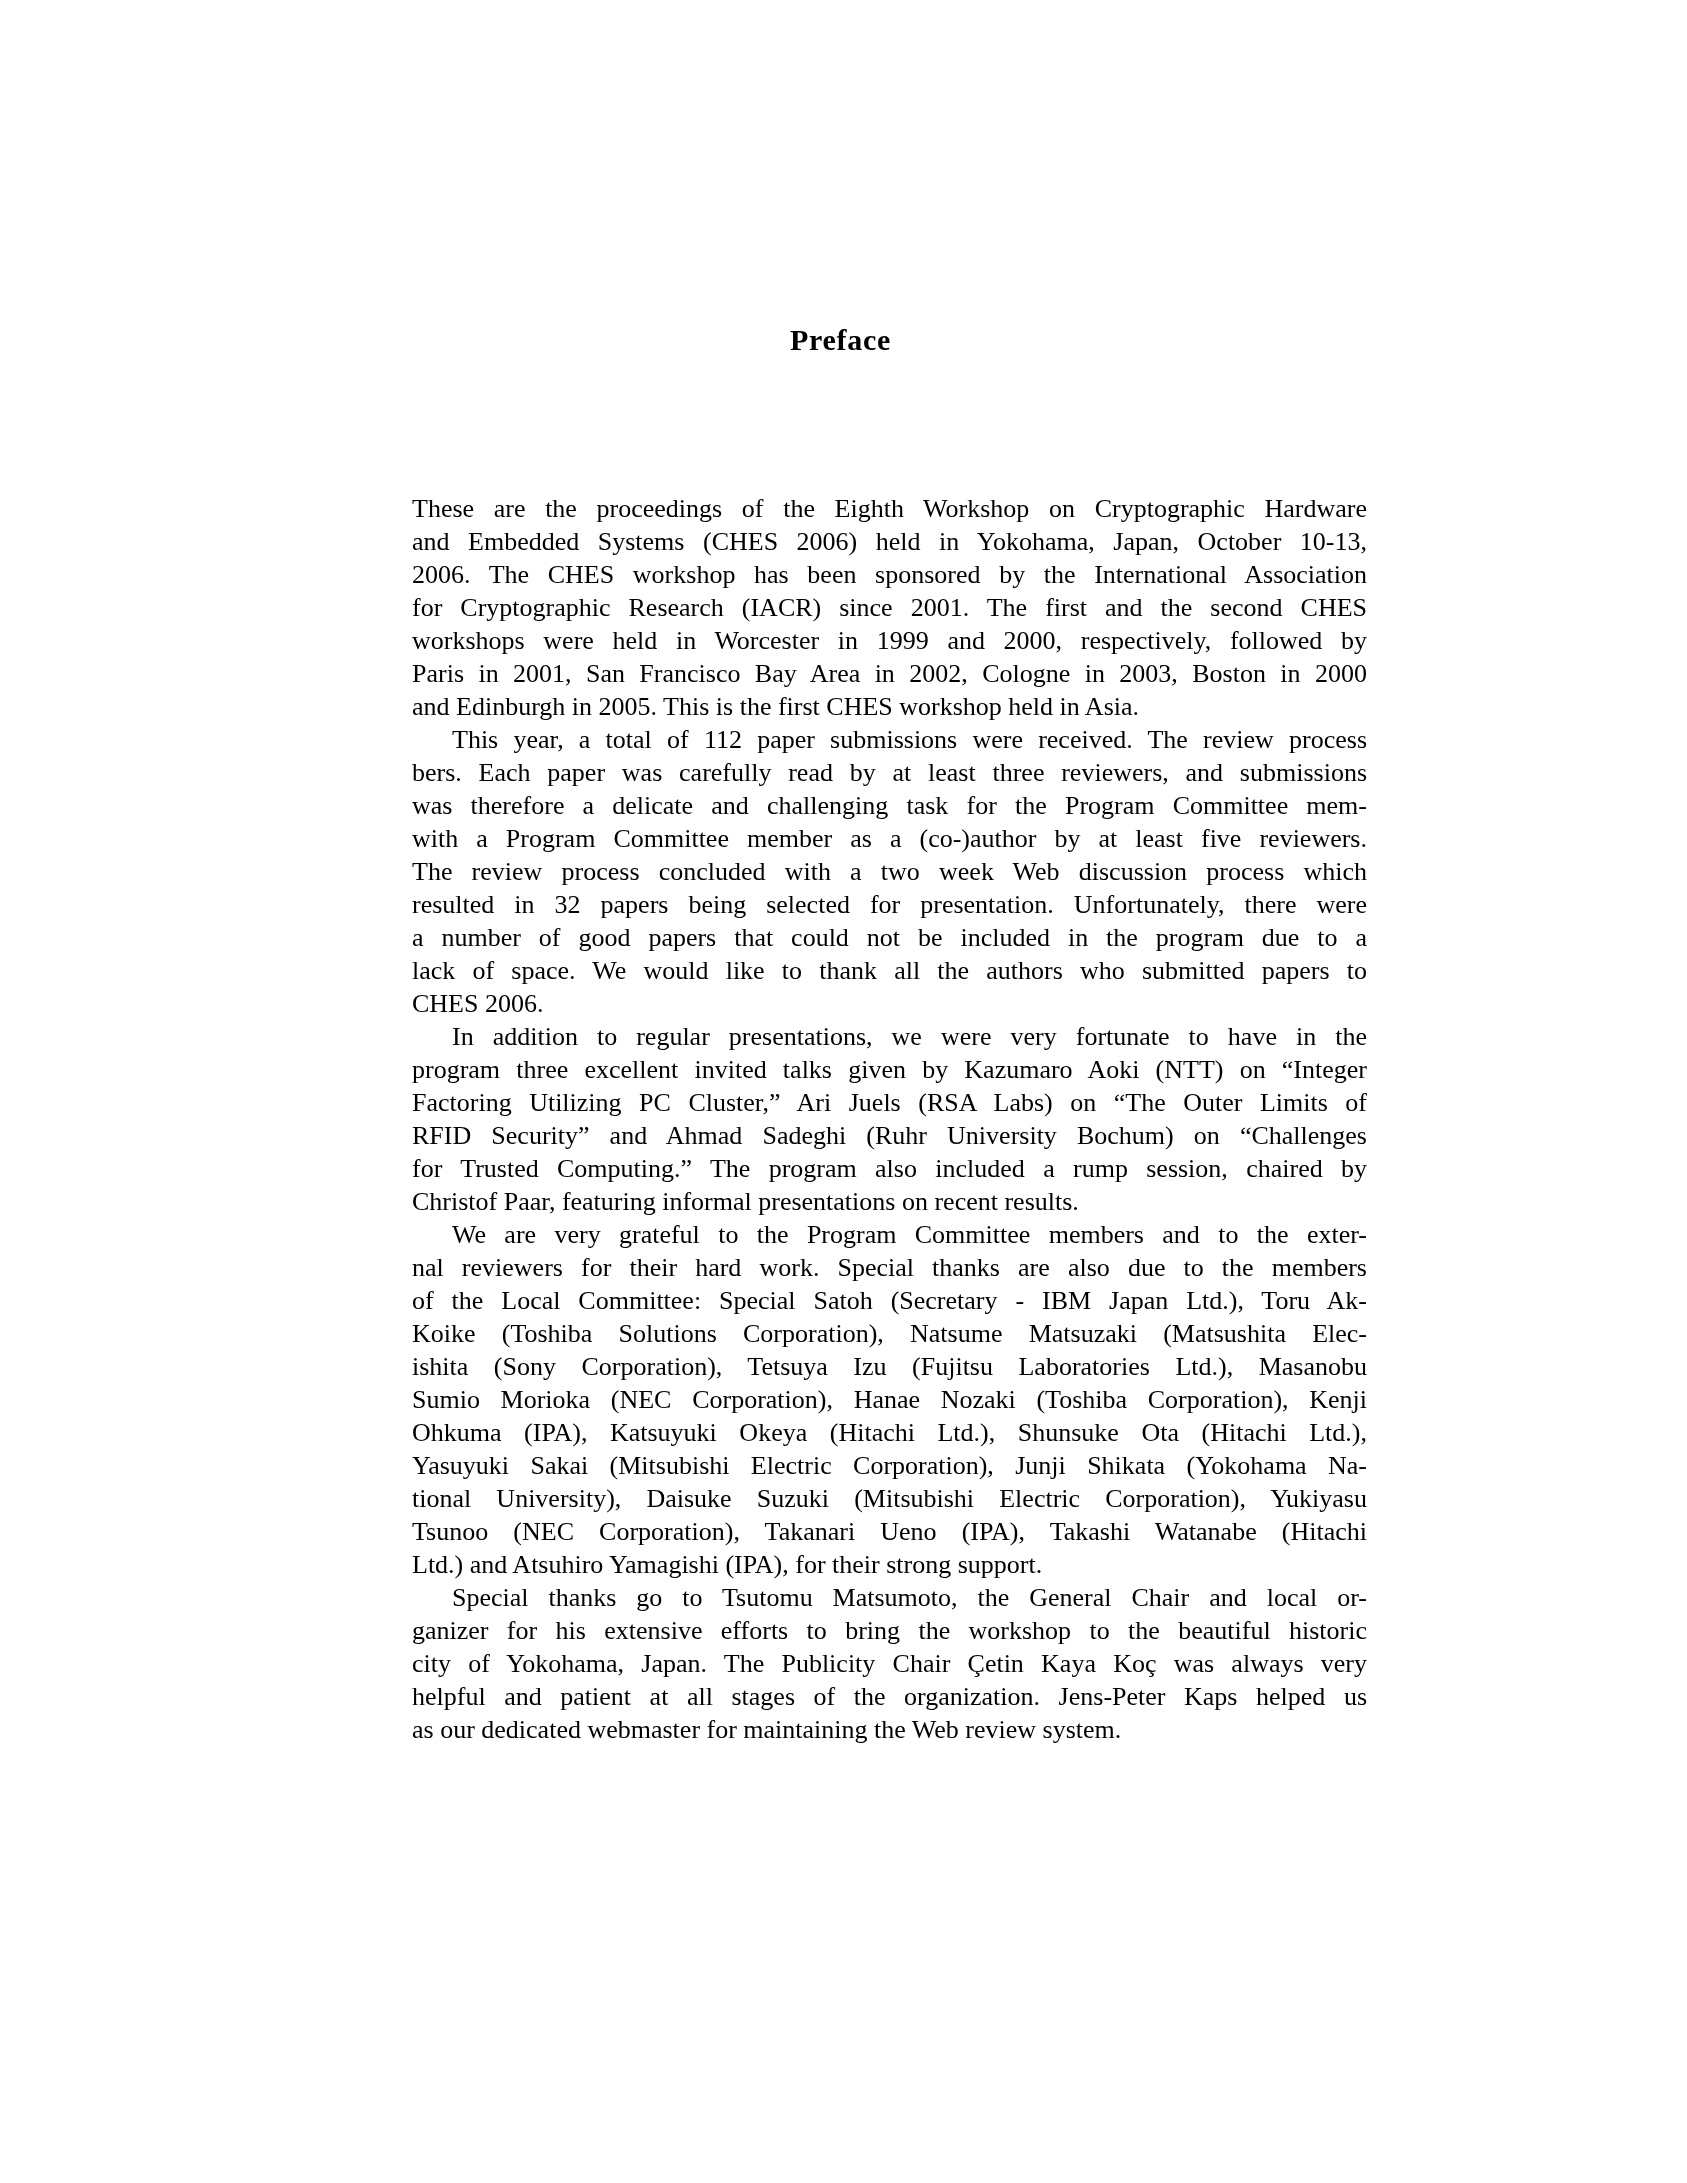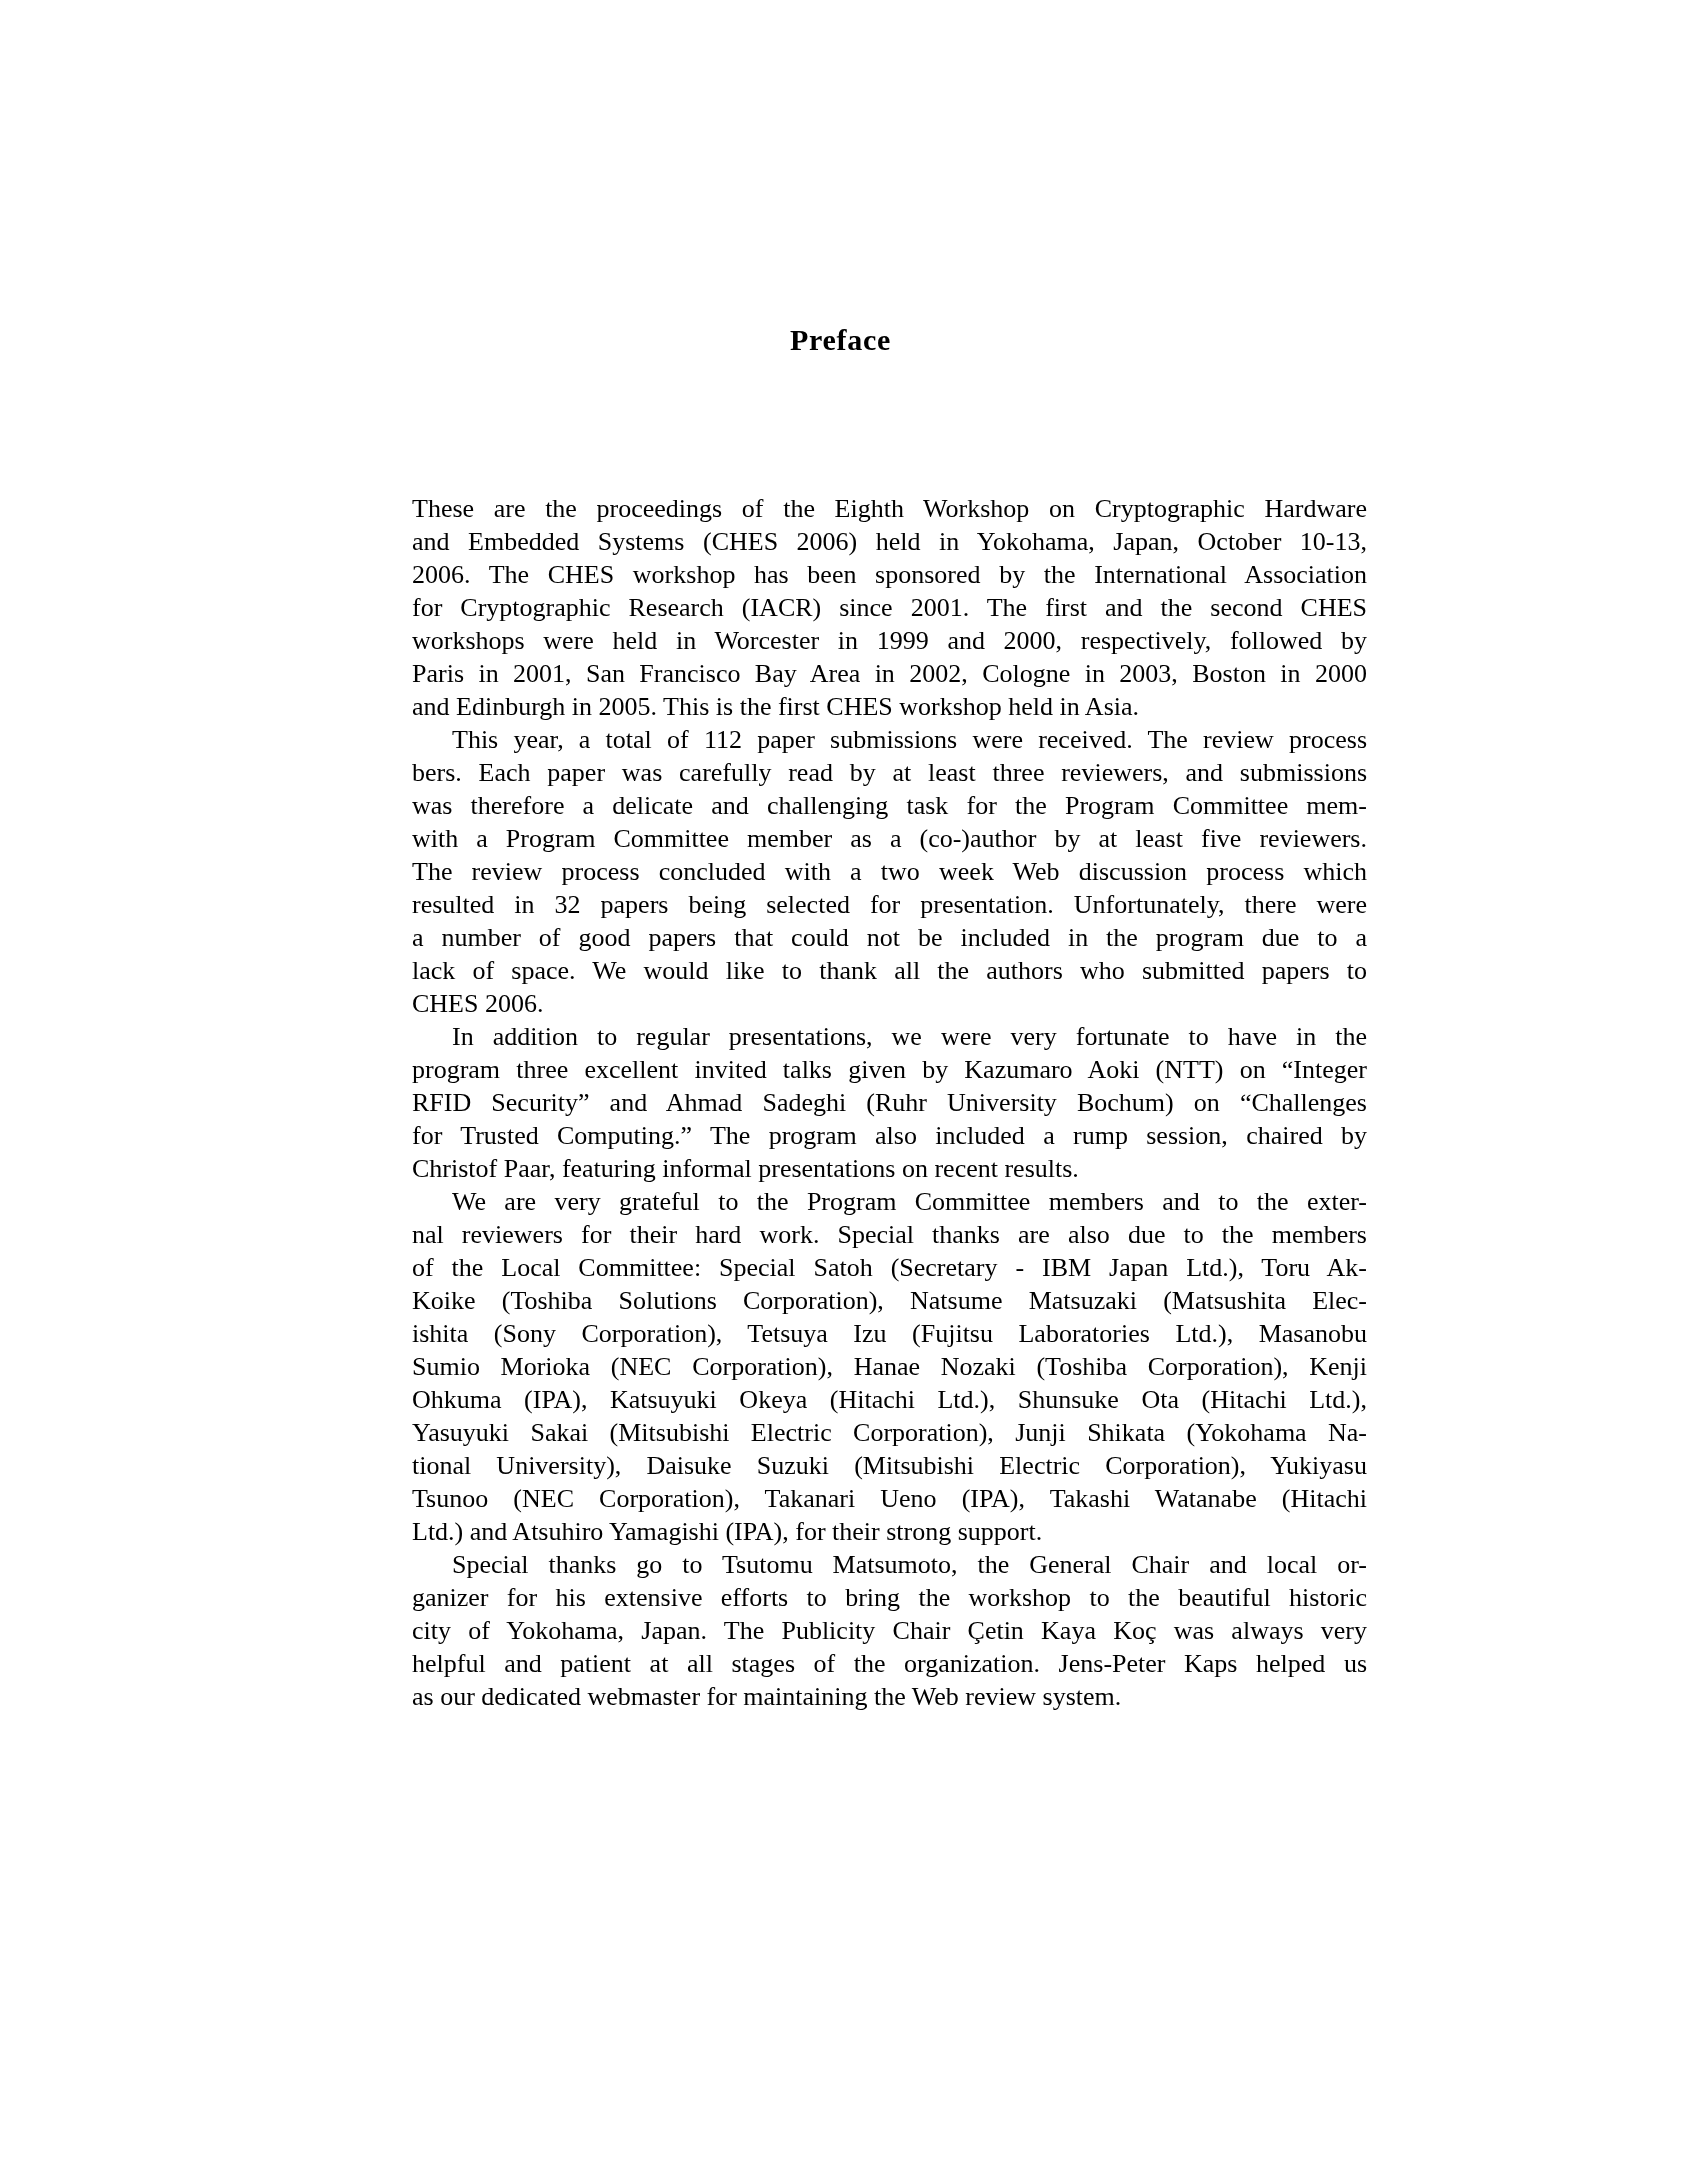--- a/index.html
+++ b/index.html
@@ -76,20 +76,21 @@
         <div class="line">with a Program Committee member as a (co-)author by at least five reviewers.</div>
         <div class="line">The review process concluded with a two week Web discussion process which</div>
         <div class="line">resulted in 32 papers being selected for presentation. Unfortunately, there were</div>
         <div class="line">a number of good papers that could not be included in the program due to a</div>
         <div class="line">lack of space. We would like to thank all the authors who submitted papers to</div>
         <div class="line para-end">CHES 2006.</div>
       </div>
       <div class="paragraph">
         <div class="line indent">In addition to regular presentations, we were very fortunate to have in the</div>
         <div class="line">program three excellent invited talks given by Kazumaro Aoki (NTT) on “Integer</div>
+        <div class="line">Factoring Utilizing PC Cluster,” Ari Juels (RSA Labs) on “The Outer Limits of</div>
         <div class="line">RFID Security” and Ahmad Sadeghi (Ruhr University Bochum) on “Challenges</div>
         <div class="line">for Trusted Computing.” The program also included a rump session, chaired by</div>
         <div class="line para-end">Christof Paar, featuring informal presentations on recent results.</div>
       </div>
       <div class="paragraph">
         <div class="line indent">We are very grateful to the Program Committee members and to the exter-</div>
         <div class="line">nal reviewers for their hard work. Special thanks are also due to the members</div>
         <div class="line">of the Local Committee: Special Satoh (Secretary - IBM Japan Ltd.), Toru Ak-</div>
         <div class="line">Koike (Toshiba Solutions Corporation), Natsume Matsuzaki (Matsushita Elec-</div>
         <div class="line">ishita (Sony Corporation), Tetsuya Izu (Fujitsu Laboratories Ltd.), Masanobu</div>

